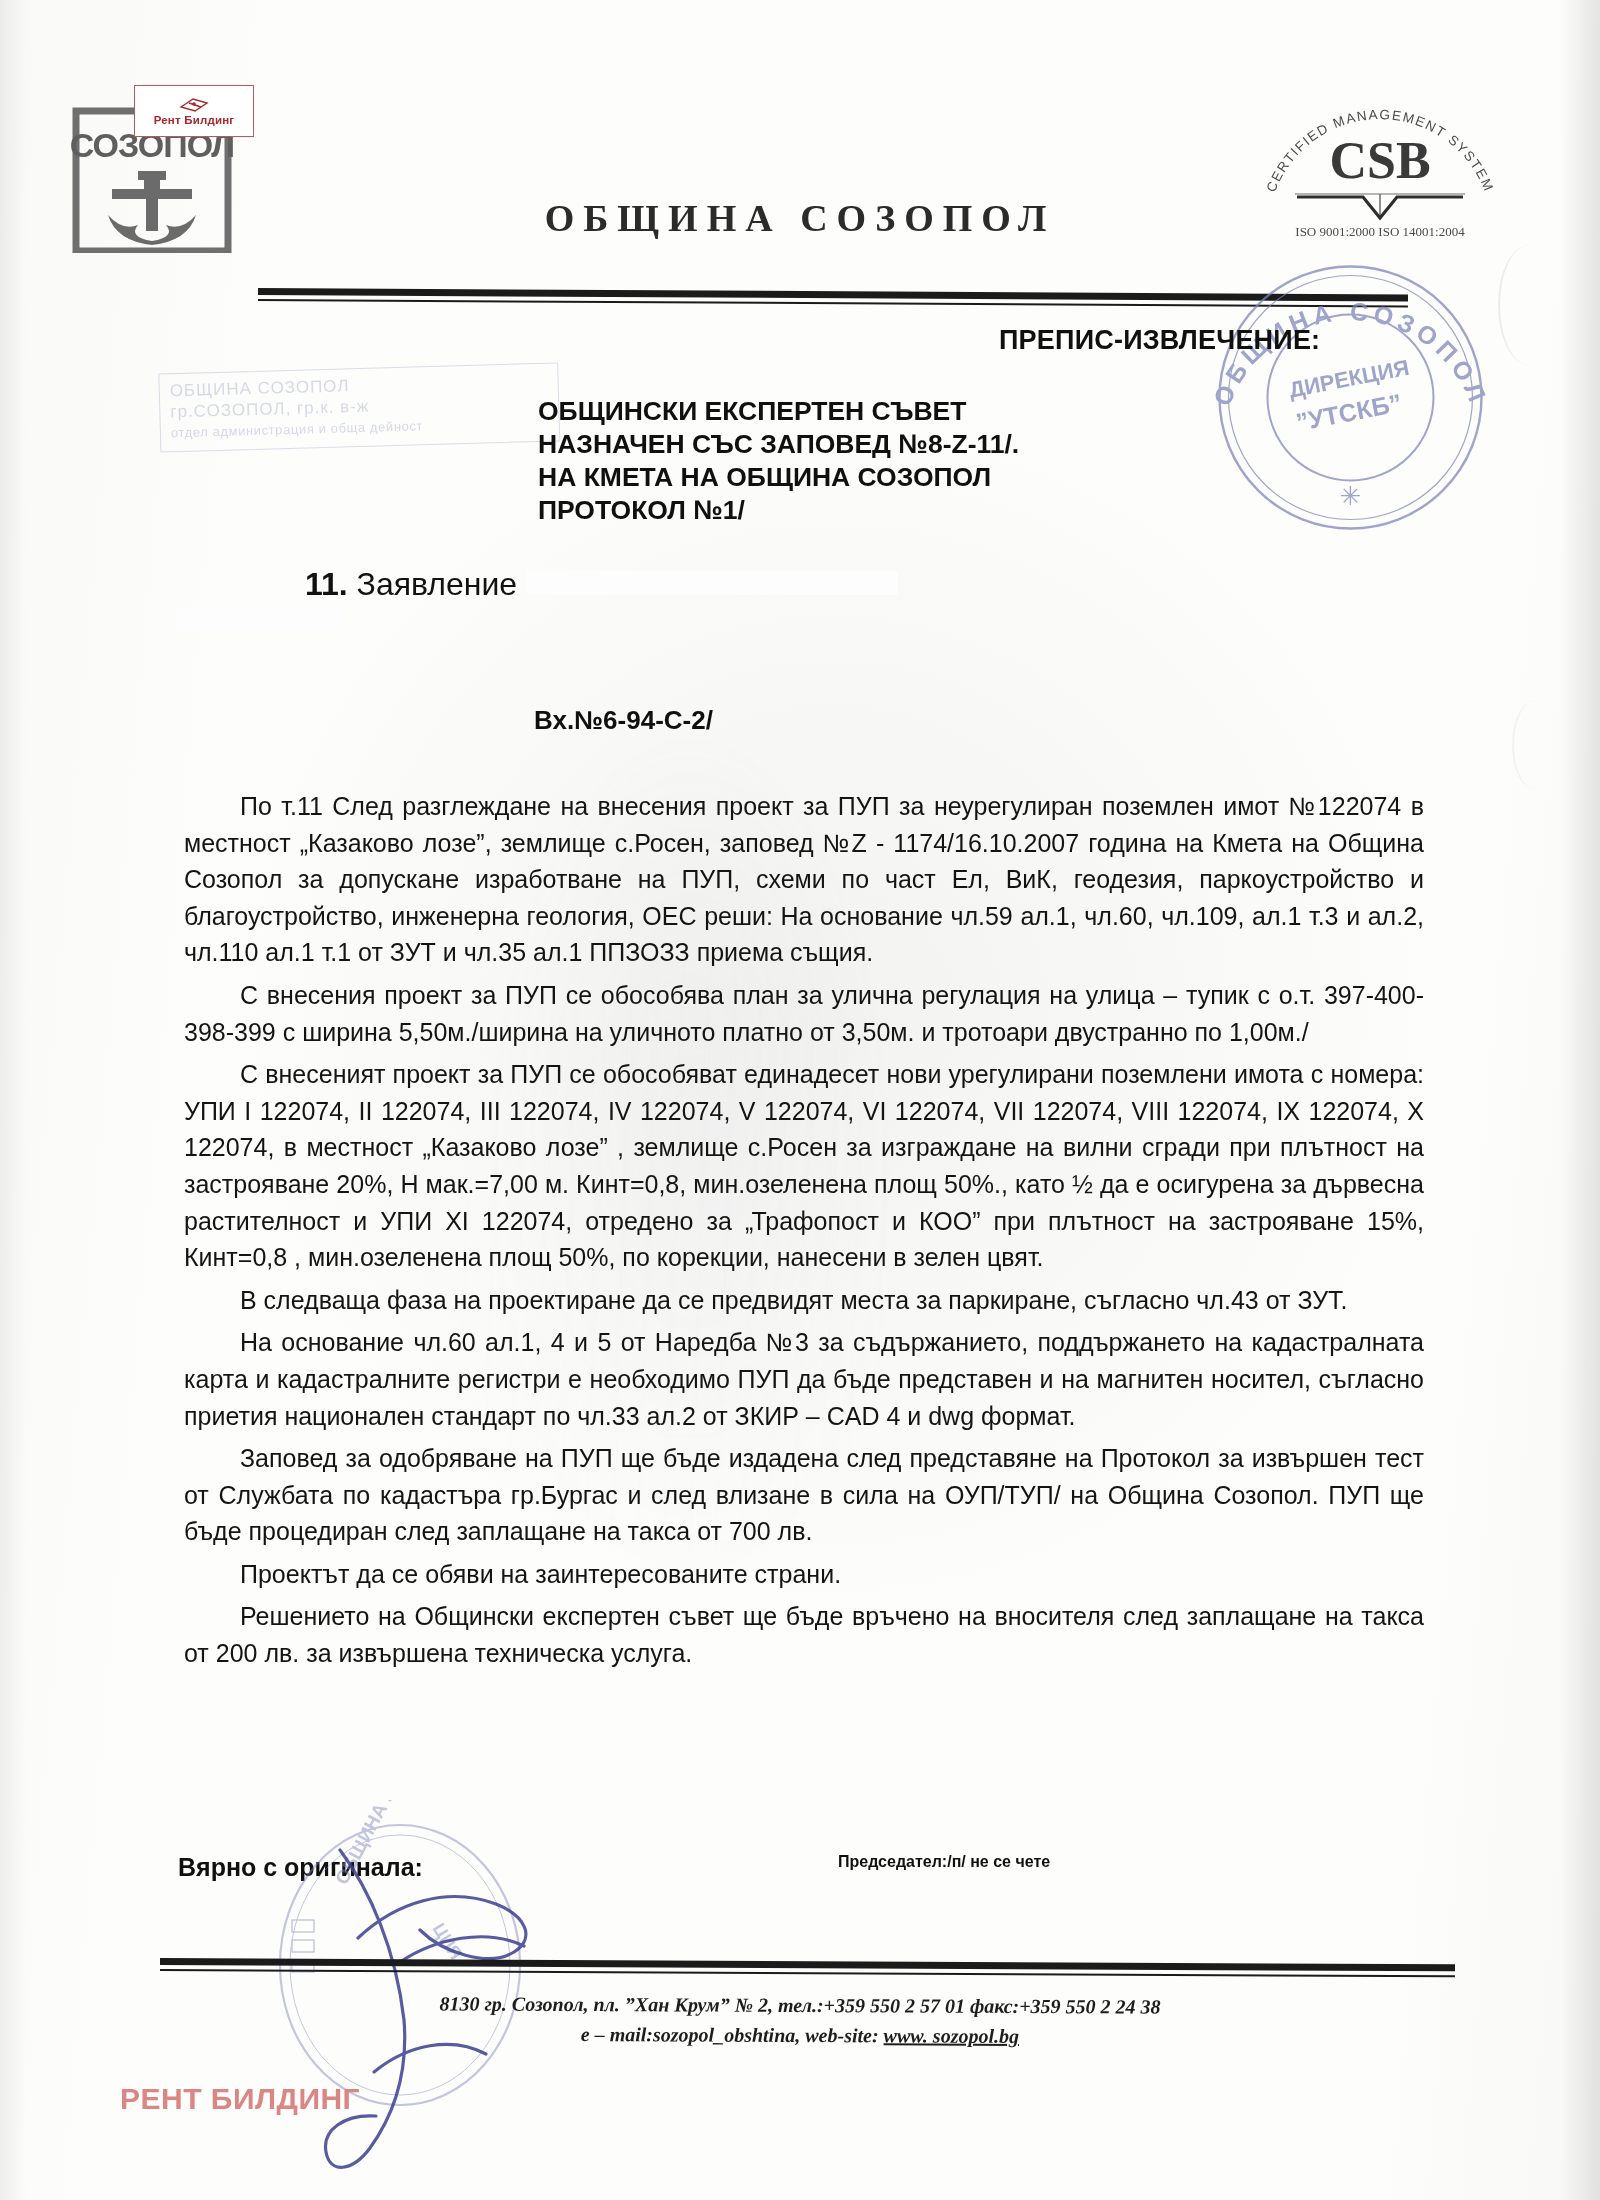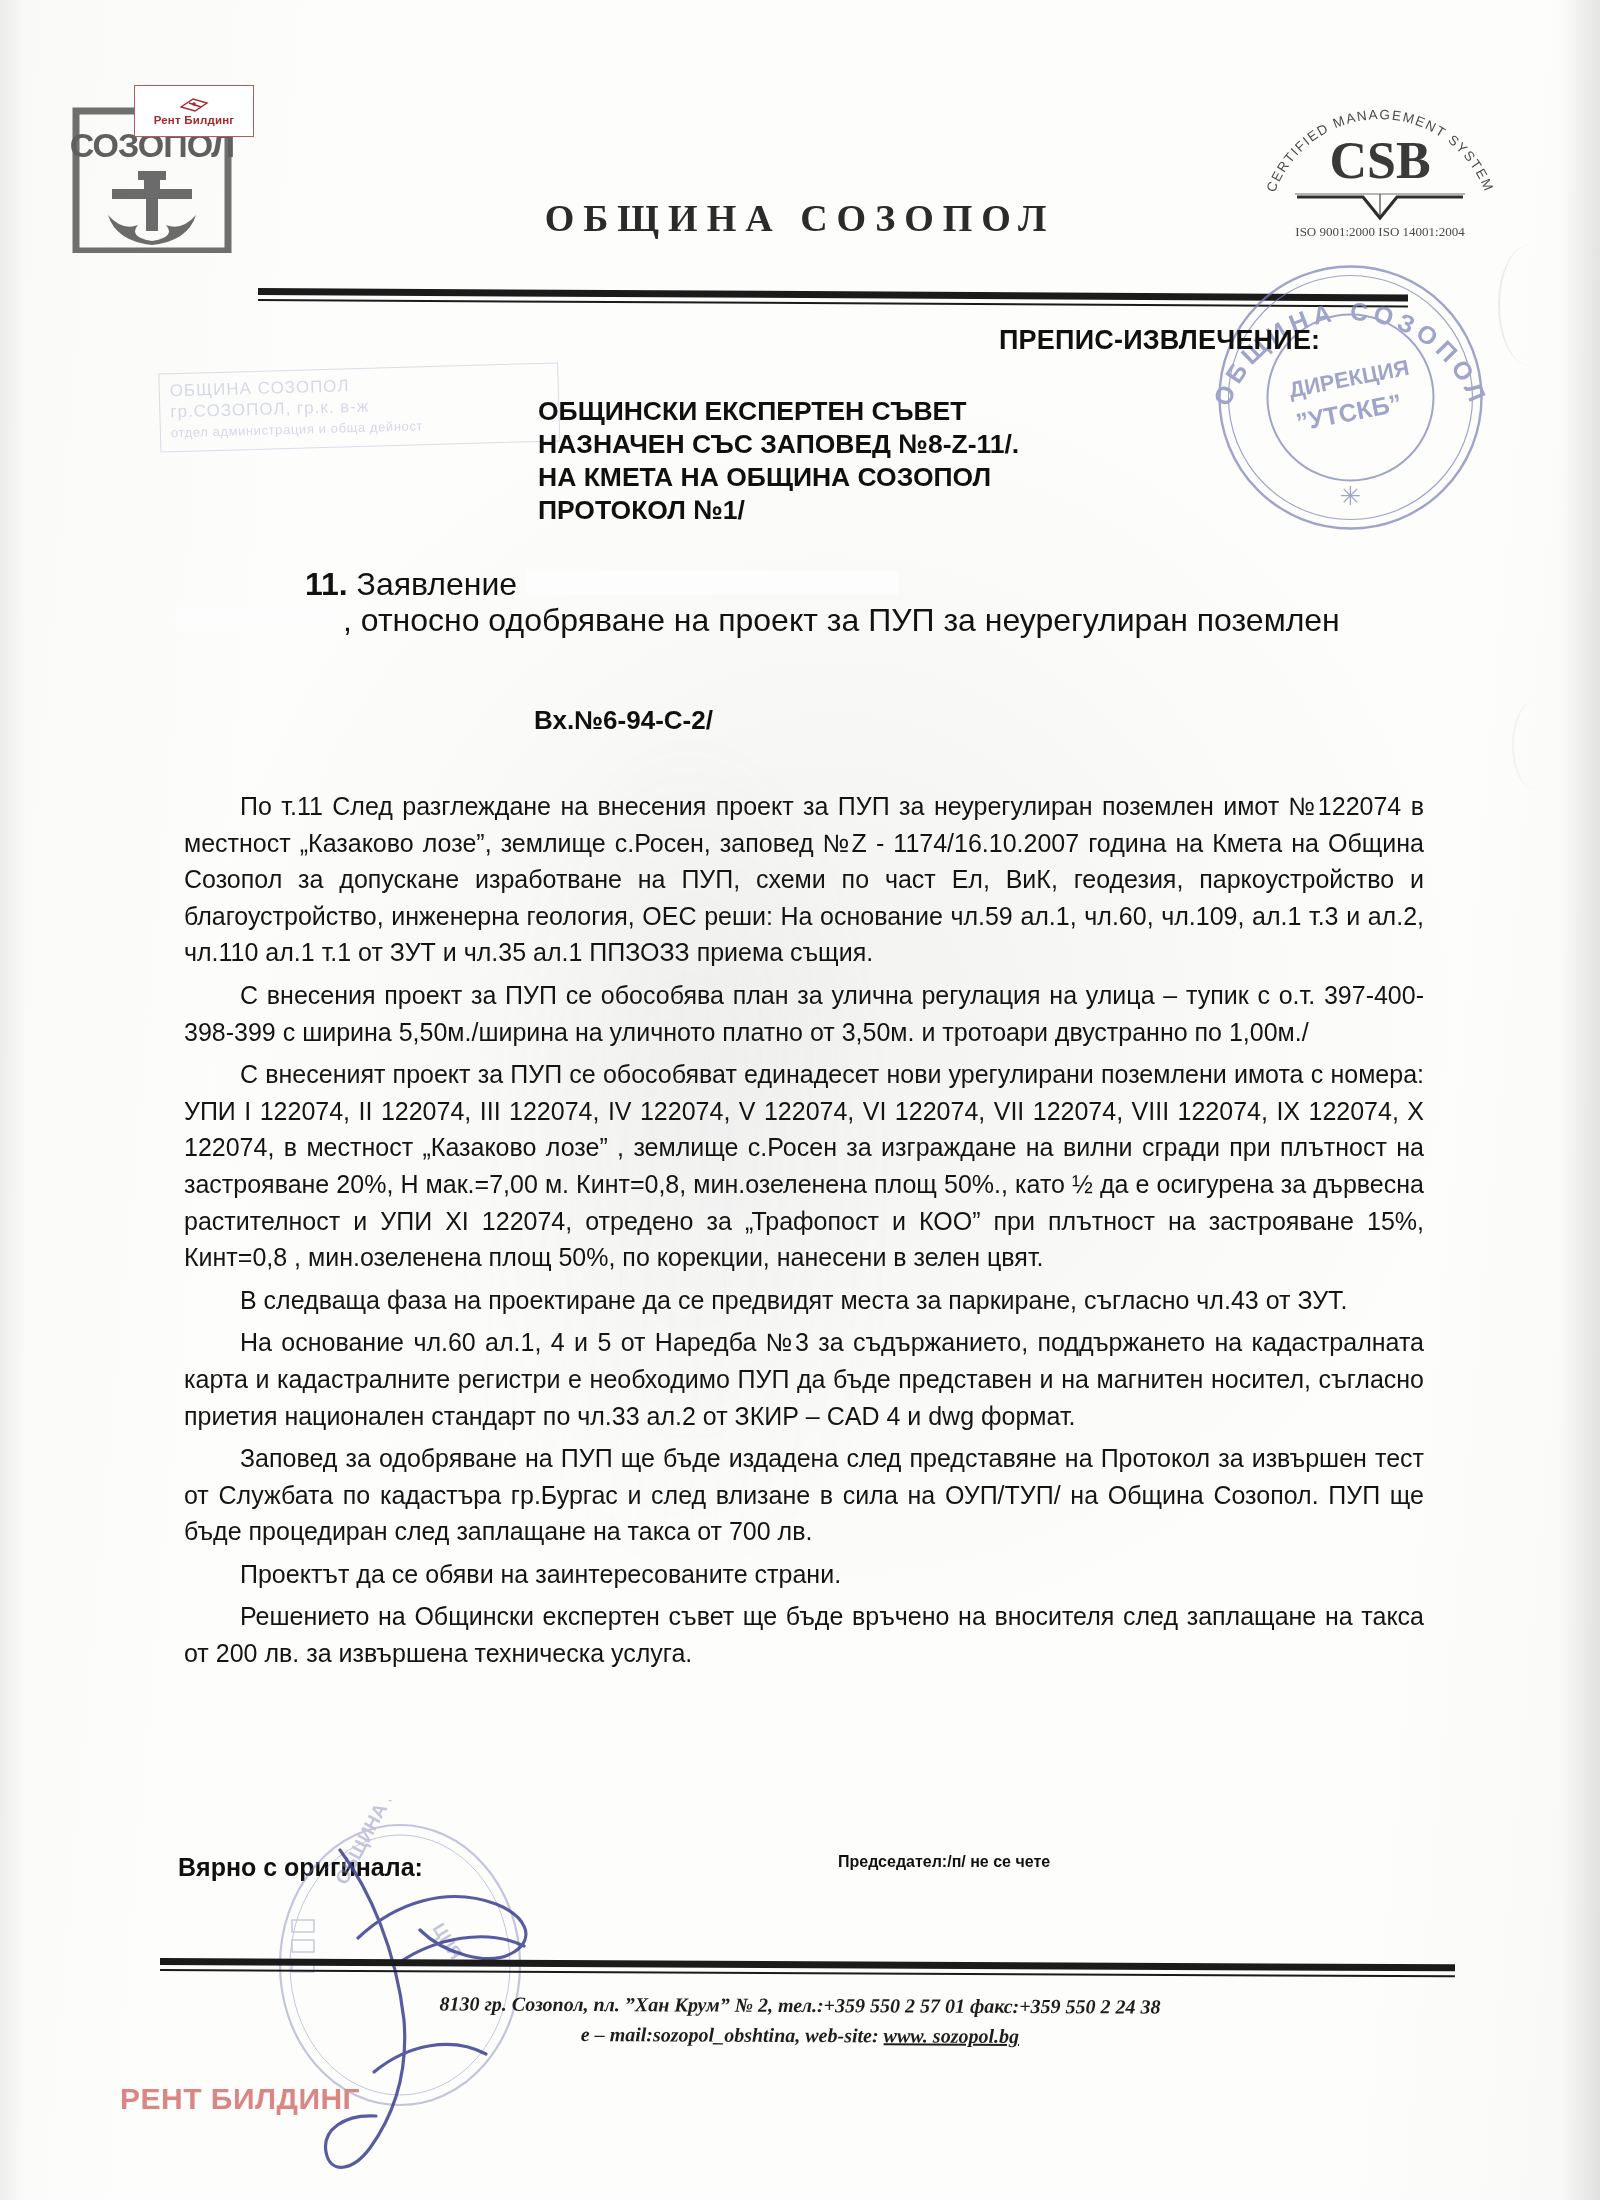--- a/index.html
+++ b/index.html
@@ -249,21 +249,21 @@
     <div>ПРОТОКОЛ №1/</div>
   </div>
 
   <div class="item11">
     <div class="l1">
       <span class="num">11.</span>
       <span>Заявление</span>
       <span class="redact r-a"></span>
     </div>
     <div>
-      <span class="redact r-b"></span><span>, относно одобряване на проект за ПУП за неурегулиран поземлен</span>
+      <span class="redact r-b"></span>
     </div>
   </div>
 
   <div class="vh-no">Вх.№6-94-С-2/</div>
 
   <div class="body-text">
     <p>По т.11 След разглеждане на внесения проект за ПУП за неурегулиран поземлен имот №122074 в местност „Казаково лозе”, землище с.Росен, заповед №Z - 1174/16.10.2007 година на  Кмета на Община Созопол за допускане изработване на ПУП, схеми по част Ел, ВиК, геодезия, паркоустройство и благоустройство, инженерна геология, ОЕС реши: На основание чл.59 ал.1, чл.60, чл.109, ал.1 т.3 и ал.2, чл.110 ал.1 т.1 от ЗУТ и чл.35 ал.1 ППЗОЗЗ приема същия.</p>
     <p>С внесения проект за ПУП се обособява план за улична регулация на улица – тупик с о.т. 397-400-398-399 с ширина 5,50м./ширина на уличното платно от 3,50м. и тротоари двустранно по 1,00м./</p>
     <p>С внесеният проект за ПУП се обособяват единадесет нови урегулирани поземлени имота с номера: УПИ I 122074, II 122074,  III 122074, IV 122074, V 122074, VI 122074, VII 122074, VIII 122074, IX 122074, X 122074, в местност „Казаково лозе” , землище с.Росен за изграждане на вилни сгради  при плътност на застрояване 20%, Н мак.=7,00 м. Кинт=0,8, мин.озеленена площ 50%., като ½ да е осигурена за дървесна растителност  и УПИ XI 122074, отредено за „Трафопост и КОО” при плътност на застрояване 15%, Кинт=0,8 , мин.озеленена площ 50%, по корекции, нанесени в зелен цвят.</p>
     <p>В следваща фаза на проектиране да се предвидят места за паркиране, съгласно чл.43 от ЗУТ.</p>

